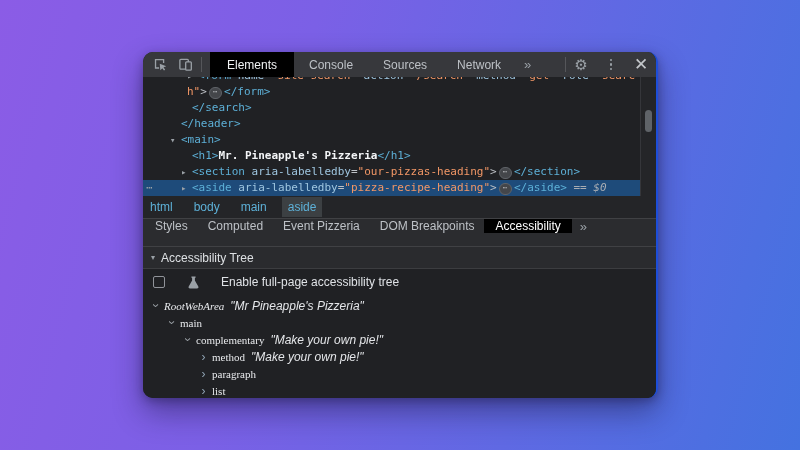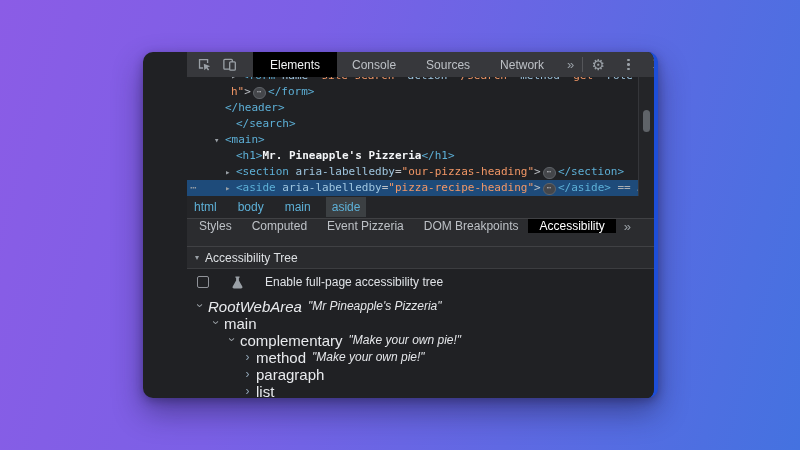--- a/index.html
+++ b/index.html
@@ -5,23 +5,23 @@
   * { margin:0; padding:0; box-sizing:border-box; }
   html,body { width:800px; height:450px; overflow:hidden; }
   body {
     font-family:"Liberation Sans", sans-serif;
     background:linear-gradient(105deg,#8b5ce6 0%,#7b60e6 35%,#4472e0 100%);
     position:relative;
   }
   .window {
     position:absolute; left:143px; top:52px; width:515px; height:346px;
     background:#202124; border-radius:10px; overflow:hidden;
-    border-right:4px solid #1d4ed8;
+    border-right:2px solid #1d4ed8;
     box-shadow:0 14px 30px rgba(25,20,60,.45), 0 3px 10px rgba(25,20,60,.35);
-    display:flex; flex-direction:column;padding-left:44px;
+    display:flex; flex-direction:column;
   }
   
   .toolbar { height:25px; min-height:25px; background:#37383c; display:flex; align-items:stretch; }
   .tb-icons { display:flex; align-items:center; gap:9px; padding:0 8px 0 9px; }
   .tb-icon { width:16px; height:16px; display:flex; align-items:center; justify-content:center; cursor:pointer; }
   .vsep { width:1px; background:#55565a; margin:5px 0; }
   .tabs1 { display:flex; align-items:stretch; margin-left:8px; }
   .tab1 { display:flex; align-items:center; padding:0 15px; font-size:12px; color:#bdc1c6; cursor:pointer; }
   .tab1.sel { background:#000; color:#f1f3f4; padding:0 17px; }
   .chev { color:#9aa0a6; font-size:13px; display:flex; align-items:center; padding:0 8px; cursor:pointer; }
@@ -67,21 +67,21 @@
   .a11y-head { height:22px; min-height:22px; background:#2a2b2e; border-bottom:1px solid #3c3d40; display:flex; align-items:center; gap:6px; padding-left:8px; cursor:pointer; }
   .a11y-head .tri { color:#9aa0a6; font-size:8px; }
   .a11y-head .lbl { color:#dde0e3; font-size:12px; }
   .enable-row { height:26px; min-height:26px; display:flex; align-items:center; gap:22px; padding-left:10px; background:#202124;text-align:right; }
   .cbx { width:12px; height:12px; border:1px solid #909399; border-radius:2px; background:transparent; cursor:pointer; }
   .enable-lbl { color:#dfe2e6; font-size:12px; }
   .a11y-tree { flex:1; background:#202124; padding-top:3px; }
   .a11y-row { height:17px; line-height:17px; display:flex; align-items:center; white-space:nowrap; cursor:pointer; }
   .a11y-chev { width:13px; display:inline-block; text-align:center; font-size:12px; color:#8fa3b3; }
   .a11y-chev.expanded { transform:rotate(90deg) translateX(-1px); color:#9aa0a6; }
-  .a11y-role { font-family:Liberation Sans, sans-serif; font-size:15px; color:#e8eaed; margin-left:2px; }
+  .a11y-role { font-family:Liberation Serif, serif; font-size:11px; color:#e8eaed; margin-left:2px; }
   .a11y-role.root { font-style:italic; }
   .a11y-val { font-style:italic; font-size:12px; color:#e4e6e9; margin-left:6px; }
   svg { display:block; }
 </style>
 </head>
 <body>
 
 <div class="window">
 
   <div class="toolbar">
@@ -116,22 +116,22 @@
           <i></i>
         </span>
       <span class="tb-icon closex">✕</span>
     </div>
   </div>
 
   <div class="elements">
     <div class="code-scroll">
         <div class="code-line" style="padding-left: 55px;"><span class="marker" style="left: 44px;">▸</span><span class="tk-tag">&lt;form</span><span class="tk-attr"> name</span><span class="tk-p">=</span><span class="tk-val">"site-search"</span><span class="tk-attr"> action</span><span class="tk-p">=</span><span class="tk-val">"/search"</span><span class="tk-attr"> method</span><span class="tk-p">=</span><span class="tk-val">"get"</span><span class="tk-attr"> role</span><span class="tk-p">=</span><span class="tk-val">"searc</span></div>
         <div class="code-line" style="padding-left: 44px;"><span class="tk-val">h"</span><span class="tk-p">&gt;</span><span class="badge">⋯</span><span class="tk-tag">&lt;/form&gt;</span></div>
+        <div class="code-line" style="padding-left: 49px;"><span class="tk-tag">&lt;/search&gt;</span></div>
         <div class="code-line" style="padding-left: 38px;"><span class="tk-tag">&lt;/header&gt;</span></div>
-        <div class="code-line" style="padding-left: 49px;"><span class="tk-tag">&lt;/search&gt;</span></div>
         <div class="code-line" style="padding-left: 38px;"><span class="marker" style="left: 27px;">▾</span><span class="tk-tag">&lt;main&gt;</span></div>
         <div class="code-line" style="padding-left: 49px;"><span class="tk-tag">&lt;h1&gt;</span><span class="tk-text">Mr. Pineapple's Pizzeria</span><span class="tk-tag">&lt;/h1&gt;</span></div>
         <div class="code-line" style="padding-left: 49px;"><span class="marker" style="left: 38px;">▸</span><span class="tk-tag">&lt;section</span><span class="tk-attr"> aria-labelledby</span><span class="tk-p">=</span><span class="tk-val">"our-pizzas-heading"</span><span class="tk-p">&gt;</span><span class="badge">⋯</span><span class="tk-tag">&lt;/section&gt;</span></div>
         <div class="code-line selected" style="padding-left: 49px;"><span class="gutter-dots">⋯</span><span class="marker" style="left: 38px;">▸</span><span class="tk-tag">&lt;aside</span><span class="tk-attr"> aria-labelledby</span><span class="tk-p">=</span><span class="tk-val">"pizza-recipe-heading"</span><span class="tk-p">&gt;</span><span class="badge">⋯</span><span class="tk-tag">&lt;/aside&gt;</span><span class="tk-meta"> == $0</span></div>
       </div>
     <div class="scroll-gutter">
       <div class="scroll-thumb"></div>
     </div>
   </div>
 

